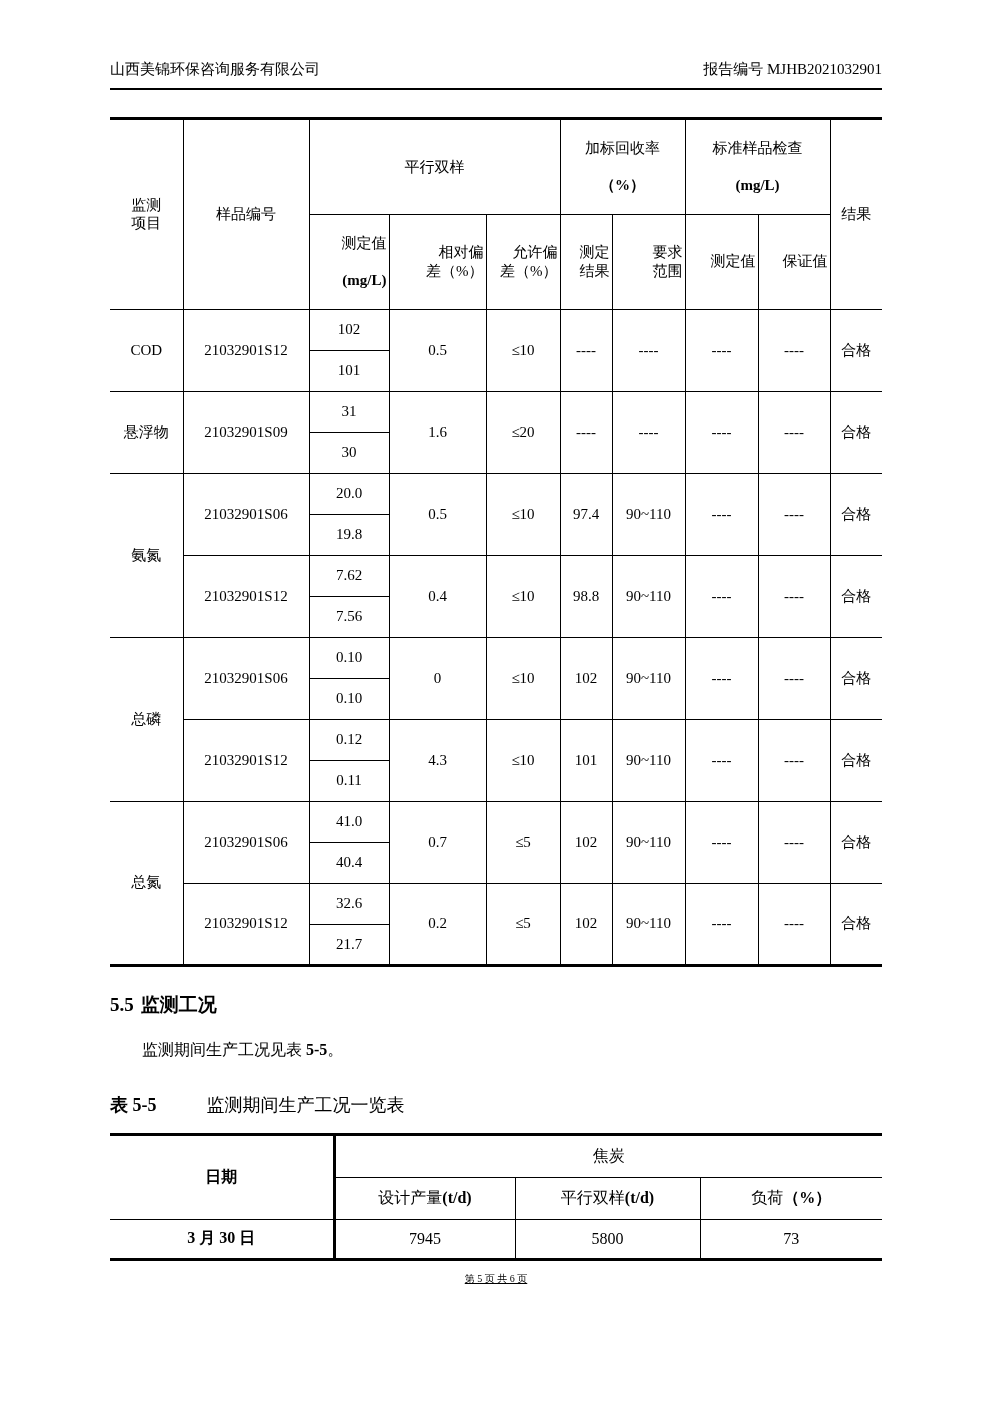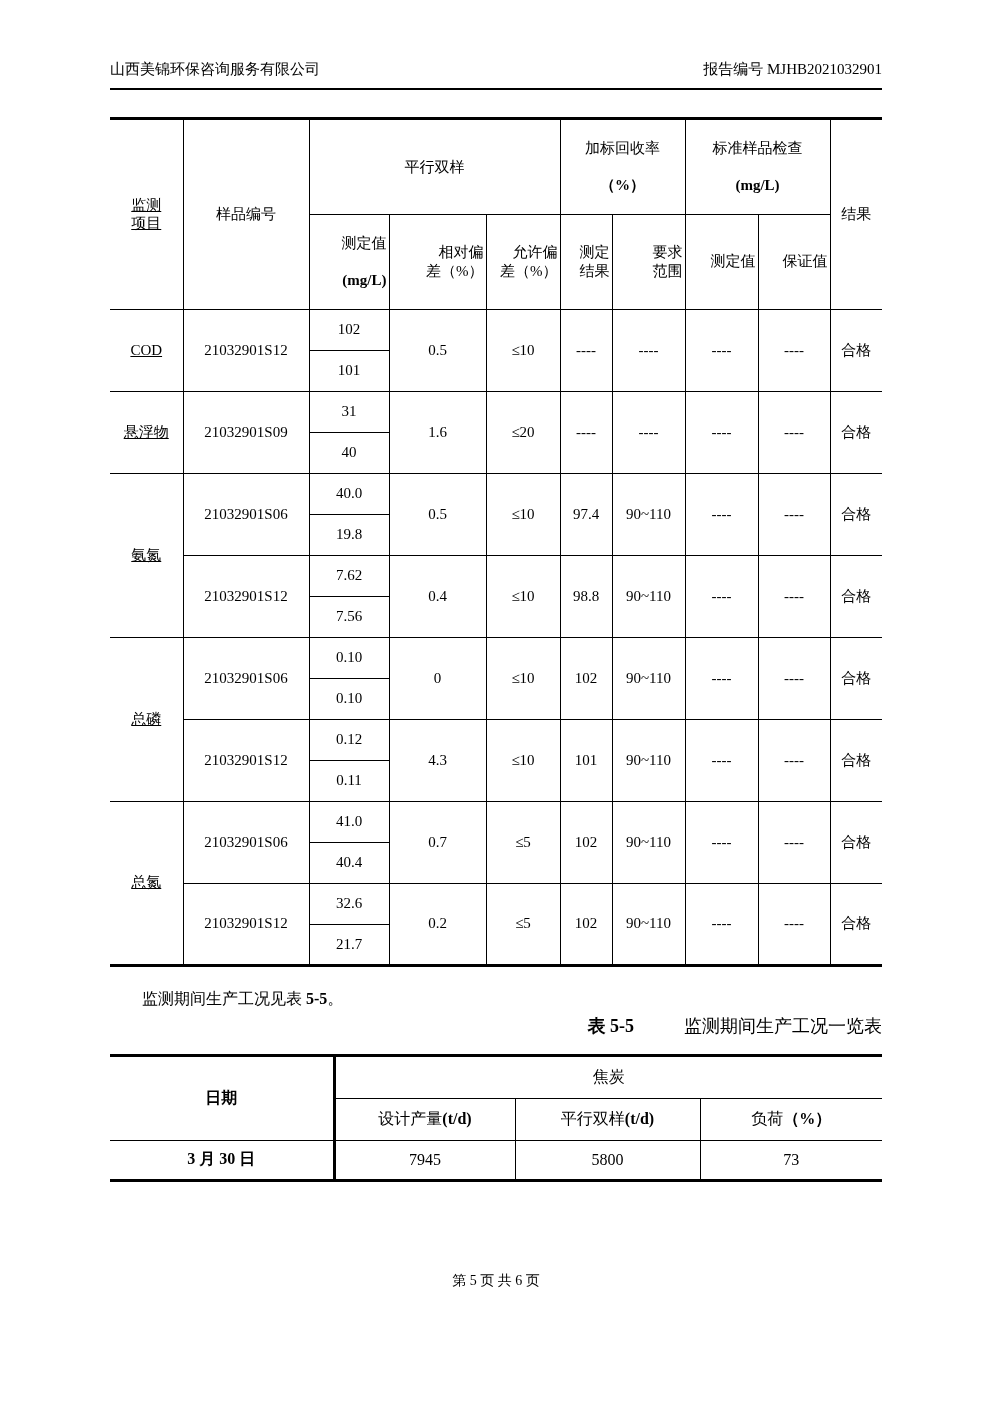--- a/index.html
+++ b/index.html
@@ -10,51 +10,51 @@
   
   .pagehead{display:flex;justify-content:space-between;align-items:flex-end;
             padding-top:60px;padding-bottom:9px;border-bottom:2px solid #000;font-size:15px;}
 
   
   table.qa{border-collapse:collapse;table-layout:fixed;width:772px;margin-top:27px;
            font-size:15px;text-align:center;line-height:1.25;
            border-top:3px solid #000;border-bottom:3px solid #000;
            border-left:hidden;border-right:hidden;}
   table.qa td{border:1px solid #000;padding:0 2px;vertical-align:middle;white-space:pre-line;}
-  table.qa td.noL{border-left:none;text-decoration:underline;}
+  table.qa td.noL{border-left:none;}
   table.qa td.noR{border-right:none;}
   table.qa tr{height:41px;}
   table.qa tr.h1{height:45px;}
   table.qa tr.h2{height:50px;text-align:right;}
   .unit{font-weight:bold;display:block;}
   .hlabel{display:block;}
 
   
   .sec-h{margin-top:25px;font-size:19px;font-weight:bold;}
   .sec-h .secnum{margin-right:7px;}
   .para{margin-top:22px;font-size:16px;padding-left:32px;}
   .para b{font-weight:bold;}
-  .caption{margin-top:4px;text-align:right;font-size:18px;}
+  .caption{margin-top:32px;text-align:left;font-size:18px;}
   .caption b{margin-right:50px;}
 
   
   table.prod{border-collapse:collapse;table-layout:fixed;width:772px;margin-top:16px;
              font-size:16px;text-align:center;
              border-top:3px solid #000;border-bottom:3px solid #000;
              border-left:hidden;border-right:hidden;}
   table.prod td{border:1px solid #000;padding:4px 2px;vertical-align:middle;}
   table.prod td.noL{border-left:none;font-weight:bold;}
   table.prod td.noR{border-right:none;}
   table.prod td.thickL{border-left:3px solid #000;}
   table.prod tr.p1{height:43px;}
   table.prod tr.p2{height:42px;}
   table.prod tr.p3{height:40px;}
   .iunit{font-weight:bold;text-align:center;}
 
-  .footer{position:absolute;top:1272px;left:0;width:992px;text-align:center;font-size:14px;}
+  .footer{position:absolute;top:1272px;left:0;width:992px;text-align:center;font-size:10px;text-decoration:underline;}
 </style>
 </head>
 <body>
 
 <div class="page">
   <div class="content">
 
     <div class="pagehead">
       <span>山西美锦环保咨询服务有限公司</span>
       <span>报告编号 MJHB2021032901</span>
@@ -129,27 +129,27 @@
         <td>31</td>
         <td rowspan="2">1.6</td>
         <td rowspan="2">≤20</td>
         <td rowspan="2">----</td>
         <td rowspan="2">----</td>
         <td rowspan="2">----</td>
         <td rowspan="2">----</td>
         <td class="noR" rowspan="2">合格</td>
       </tr>
       <tr>
-            <td>40</td>
+            <td>30</td>
           </tr>
 
       <tr>
         <td class="noL" rowspan="4">氨氮</td>
         <td rowspan="2">21032901S06</td>
-        <td>40.0</td>
+        <td>20.0</td>
         <td rowspan="2">0.5</td>
         <td rowspan="2">≤10</td>
         <td rowspan="2">97.4</td>
         <td rowspan="2">90~110</td>
         <td rowspan="2">----</td>
         <td rowspan="2">----</td>
         <td class="noR" rowspan="2">合格</td>
       </tr>
       <tr>
             <td>19.8</td>
@@ -224,20 +224,23 @@
         <td rowspan="2">----</td>
         <td rowspan="2">----</td>
         <td class="noR" rowspan="2">合格</td>
       </tr>
       <tr>
             <td>21.7</td>
           </tr>
     </tbody>
       </table>
 
+    <div class="sec-h">
+      <span class="secnum">5.5</span><span>监测工况</span>
+    </div>
 
     <div class="para">
       <span>监测期间生产工况见表 </span><b>5-5</b><span>。</span>
     </div>
 
     <div class="caption">
       <b>表 5-5</b><span>监测期间生产工况一览表</span>
     </div>
 
     <table class="prod">

